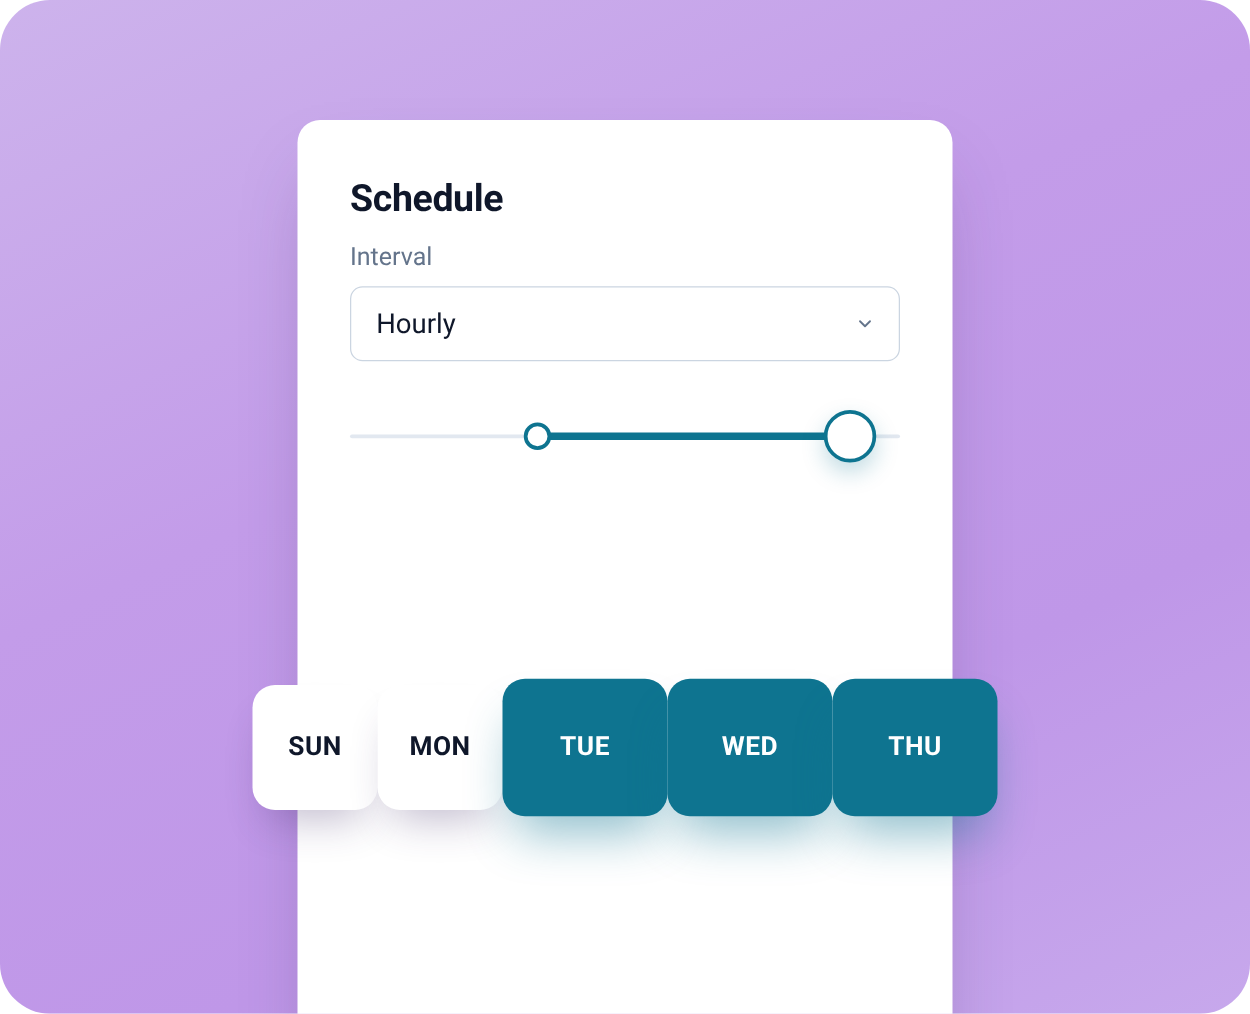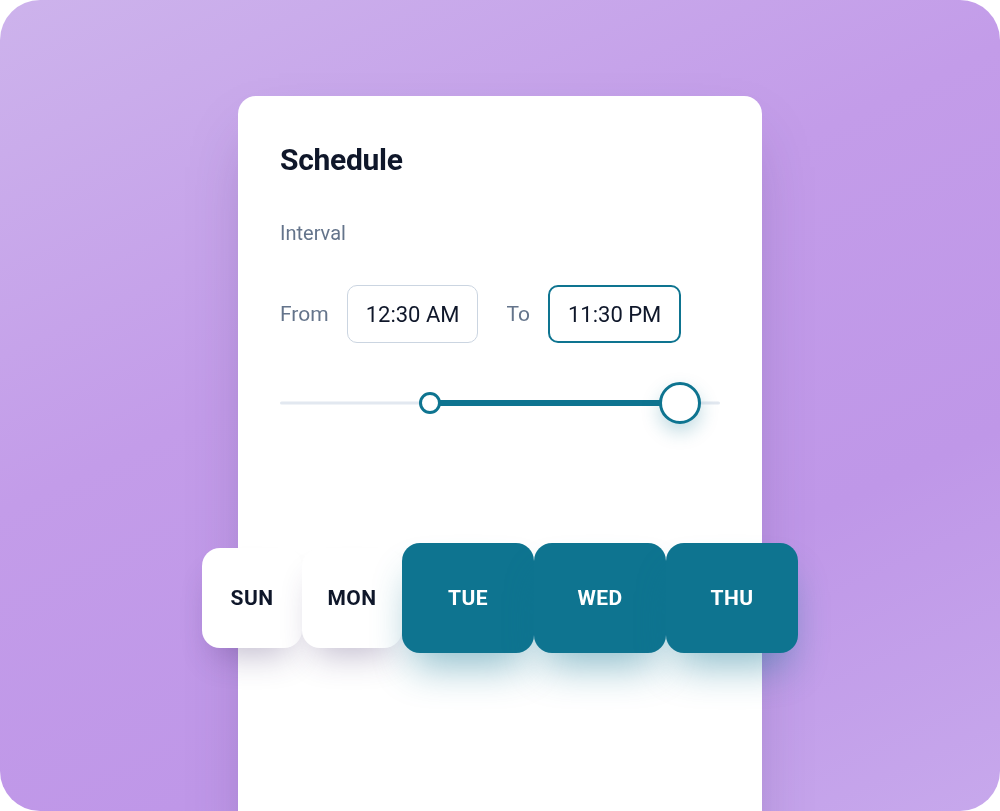--- a/index.html
+++ b/index.html
@@ -35,21 +35,21 @@
     color: #0f172a;
     letter-spacing: -0.01em;
   }
   .subtitle {
     margin-top: 10px;
     font-size: 21px;
     color: #64748b;
     font-weight: 400;
   }
   .field-label {
-    margin-top: 44px;
+    margin-top: 16px;
     font-size: 20px;
     color: #64748b;
   }
   .select {
     margin-top: 12px;
     height: 60px;
     border: 1px solid #cbd5e1;
     border-radius: 10px;
     display: flex;
     align-items: center;
@@ -165,31 +165,29 @@
 </style>
 </head>
 <body>
 
 <div class="backdrop">
 
   <div class="card">
     <div class="title">Schedule</div>
 
     <div class="field-label">Interval</div>
-
-    <div class="time-row">
-      <span class="time-label">From</span>
-      <div class="time-box">
-        <span>12:30 AM</span>
-      </div>
-      <span class="time-label to-label">To</span>
-      <div class="time-box active">
-        <span>11:30 PM</span>
-      </div>
+    <div class="select">
+      <span class="select-value">Hourly</span>
+      <span class="chevron">
+        <svg width="12" height="12" viewBox="0 0 12 12" fill="none">
+            <path d="M2 4l4 4 4-4" stroke="#64748b" stroke-width="1.5" stroke-linecap="round" stroke-linejoin="round"></path>
+          </svg>
+      </span>
     </div>
+
 
     <div class="slider">
       <div class="track"></div>
       <div class="track-fill"></div>
       <div class="handle small"></div>
       <div class="handle large"></div>
     </div>
   </div>
 
   <div class="days">

